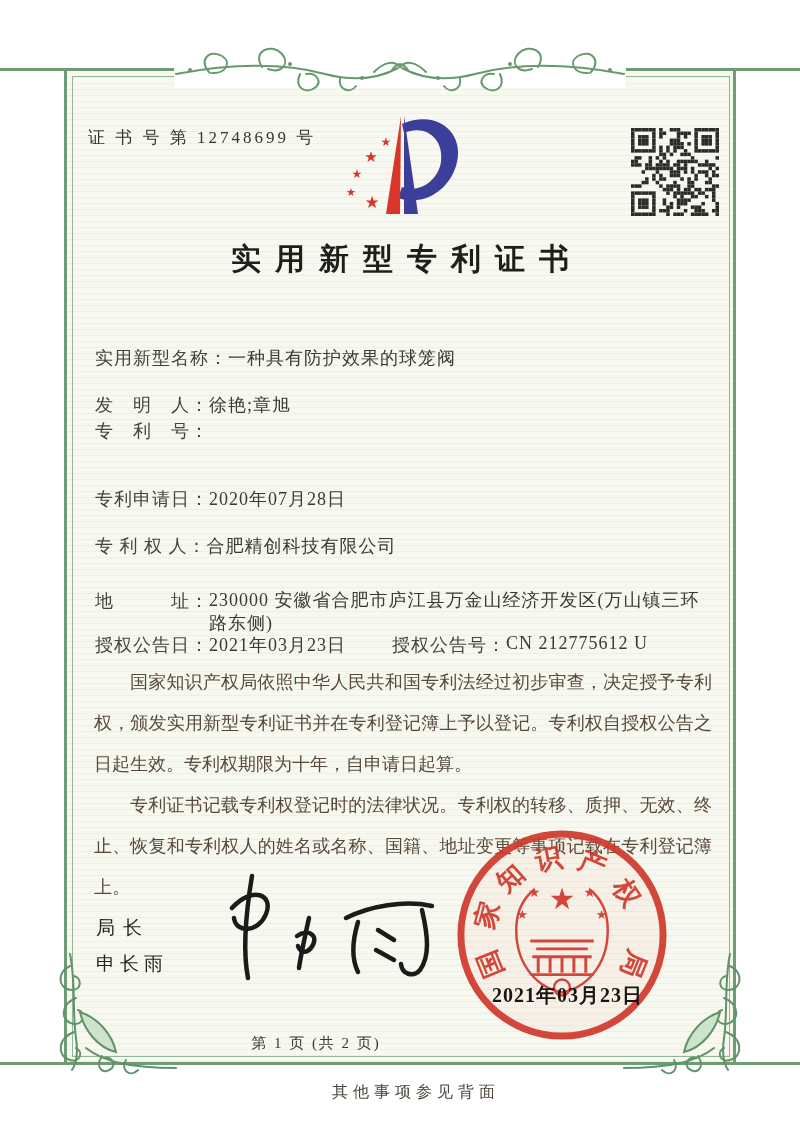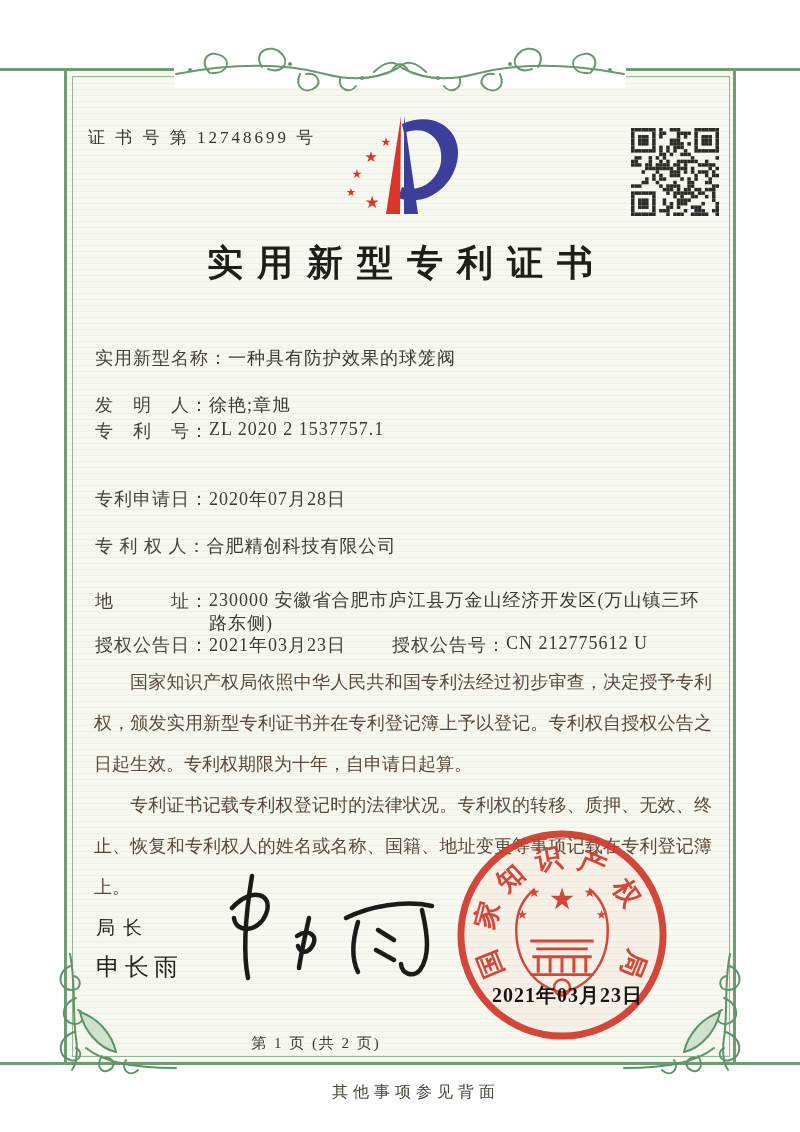--- a/index.html
+++ b/index.html
@@ -15,36 +15,36 @@
   .b-bot-thick{left:0;top:1062px;width:800px;height:3px;}
   .b-left-thick{left:64px;top:68px;width:3px;height:997px;}
   .b-left-thin{left:72px;top:76px;width:1px;height:981px;}
   .b-right-thick{left:733px;top:68px;width:3px;height:997px;}
   .b-right-thin{left:729px;top:76px;width:1px;height:981px;}
 
   .certno{position:absolute;left:88px;top:126px;font-size:17px;letter-spacing:3px;color:#37352f;}
   .logo{position:absolute;left:340px;top:108px;width:128px;height:120px;}
   .qr{position:absolute;left:631px;top:128px;width:88px;height:88px;}
   .title{position:absolute;left:0;top:239px;width:800px;text-align:center;
-         font-size:36px;font-weight:600;letter-spacing:14px;text-indent:14px;color:#201e1b;}
+         font-size:30px;font-weight:600;letter-spacing:14px;text-indent:14px;color:#201e1b;}
 
   .row{position:absolute;left:95px;display:flex;align-items:flex-start;font-size:18px;color:#45433b;}
   .row .lab{flex:none;white-space:pre;letter-spacing:1px;}
   .row .val{color:#3b3933;letter-spacing:1px;}
   .r1{top:346px;} .r2{top:393px;} .r3{top:419px;} .r4{top:487px;} .r5{top:534px;}
   .r6{top:589px;} .r6 .val{width:500px;line-height:23px;}
   .r7{top:633px;} .r7 .pair2{margin-left:46px;display:flex;}
 
   .paras{position:absolute;left:94px;top:662px;width:618px;font-size:18px;line-height:41px;
          color:#58493a;text-align:justify;}
   .paras p{margin:0;text-indent:2em;}
 
   .signer-title{position:absolute;left:96px;top:915px;font-size:19px;letter-spacing:8px;
          font-family:"Liberation Sans",sans-serif;color:#262420;}
-  .signer-name{position:absolute;left:96px;top:951px;font-size:24px;letter-spacing:5px;
+  .signer-name{position:absolute;left:96px;top:951px;font-size:19px;letter-spacing:5px;
          font-family:"Liberation Sans",sans-serif;color:#262420;}
   .signature{position:absolute;left:212px;top:868px;width:235px;height:118px;}
   .seal{position:absolute;left:453px;top:826px;width:218px;height:218px;opacity:.92;}
   .seal-date{position:absolute;left:492px;top:982px;font-size:20px;font-weight:600;
          letter-spacing:1px;color:#181512;}
 
   .page-num{position:absolute;left:0;top:1034px;width:632px;text-align:center;
          font-size:15px;letter-spacing:2px;color:#3b382f;}
   .back-note{position:absolute;left:16px;top:1082px;width:800px;text-align:center;
          font-size:16px;letter-spacing:5px;color:#4c473c;}
@@ -436,21 +436,20 @@
   <div class="row r1">
     <span class="lab">实用新型名称：</span>
     <span class="val">一种具有防护效果的球笼阀</span>
   </div>
   <div class="row r2">
     <span class="lab">发　明　人：</span>
     <span class="val">徐艳;章旭</span>
   </div>
   <div class="row r3">
     <span class="lab">专　利　号：</span>
-    <span class="val">ZL 2020 2 1537757.1</span>
   </div>
   <div class="row r4">
     <span class="lab">专利申请日：</span>
     <span class="val">2020年07月28日</span>
   </div>
   <div class="row r5">
     <span class="lab">专 利 权 人：</span>
     <span class="val">合肥精创科技有限公司</span>
   </div>
   <div class="row r6">

